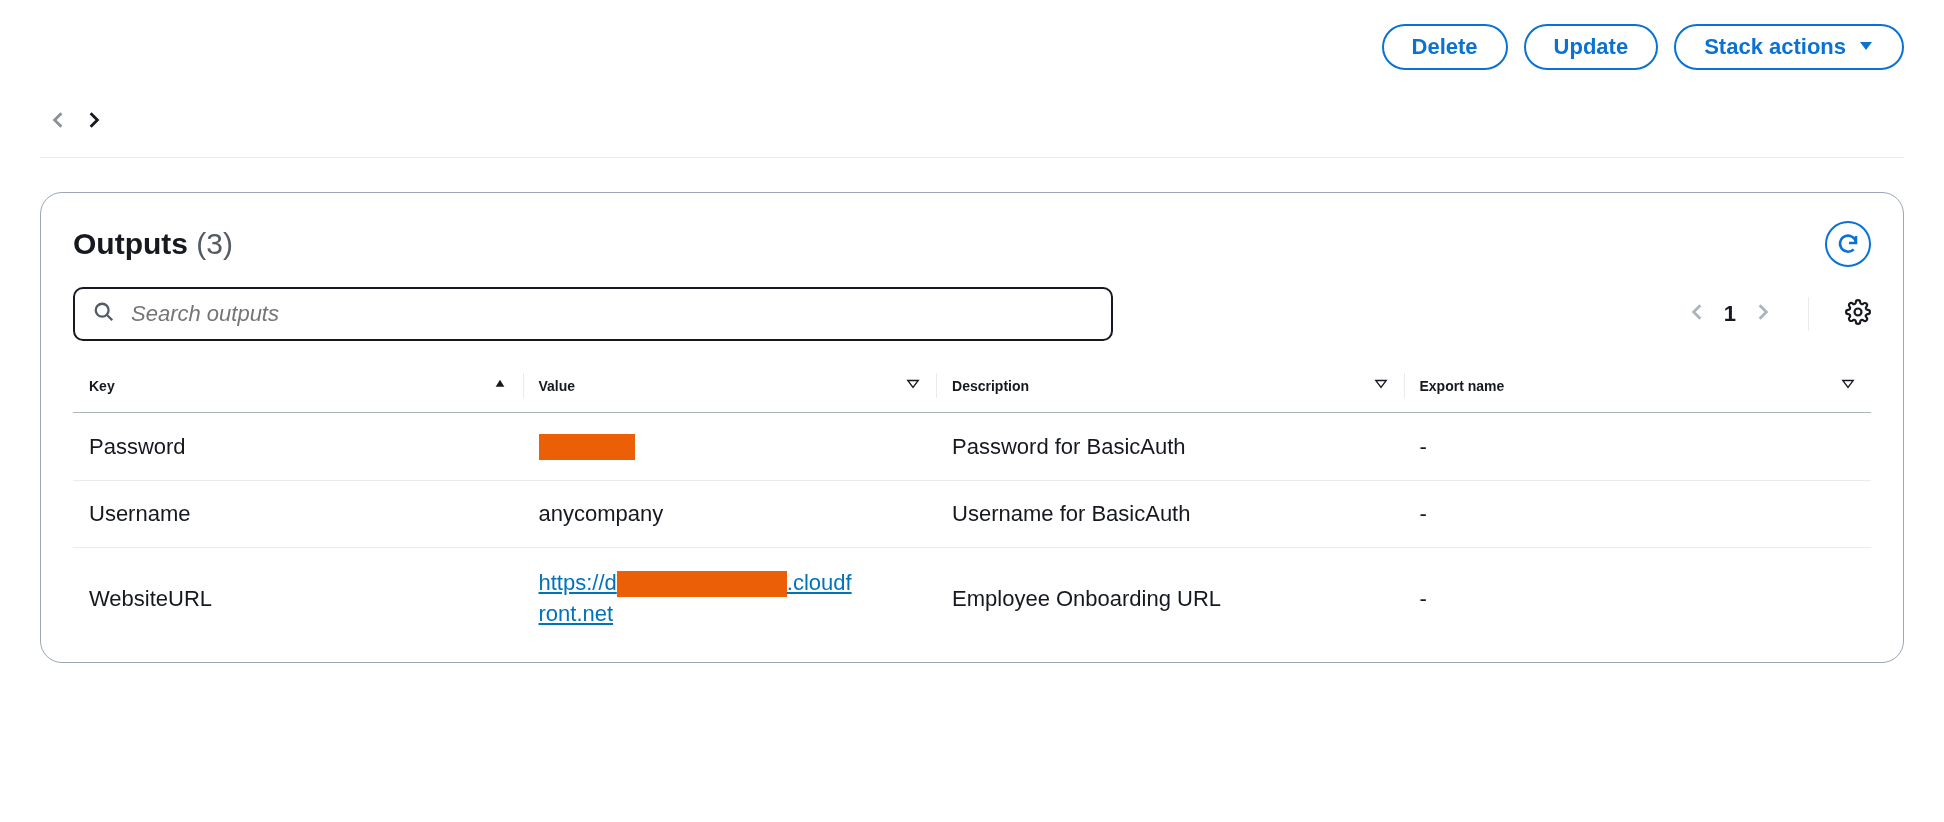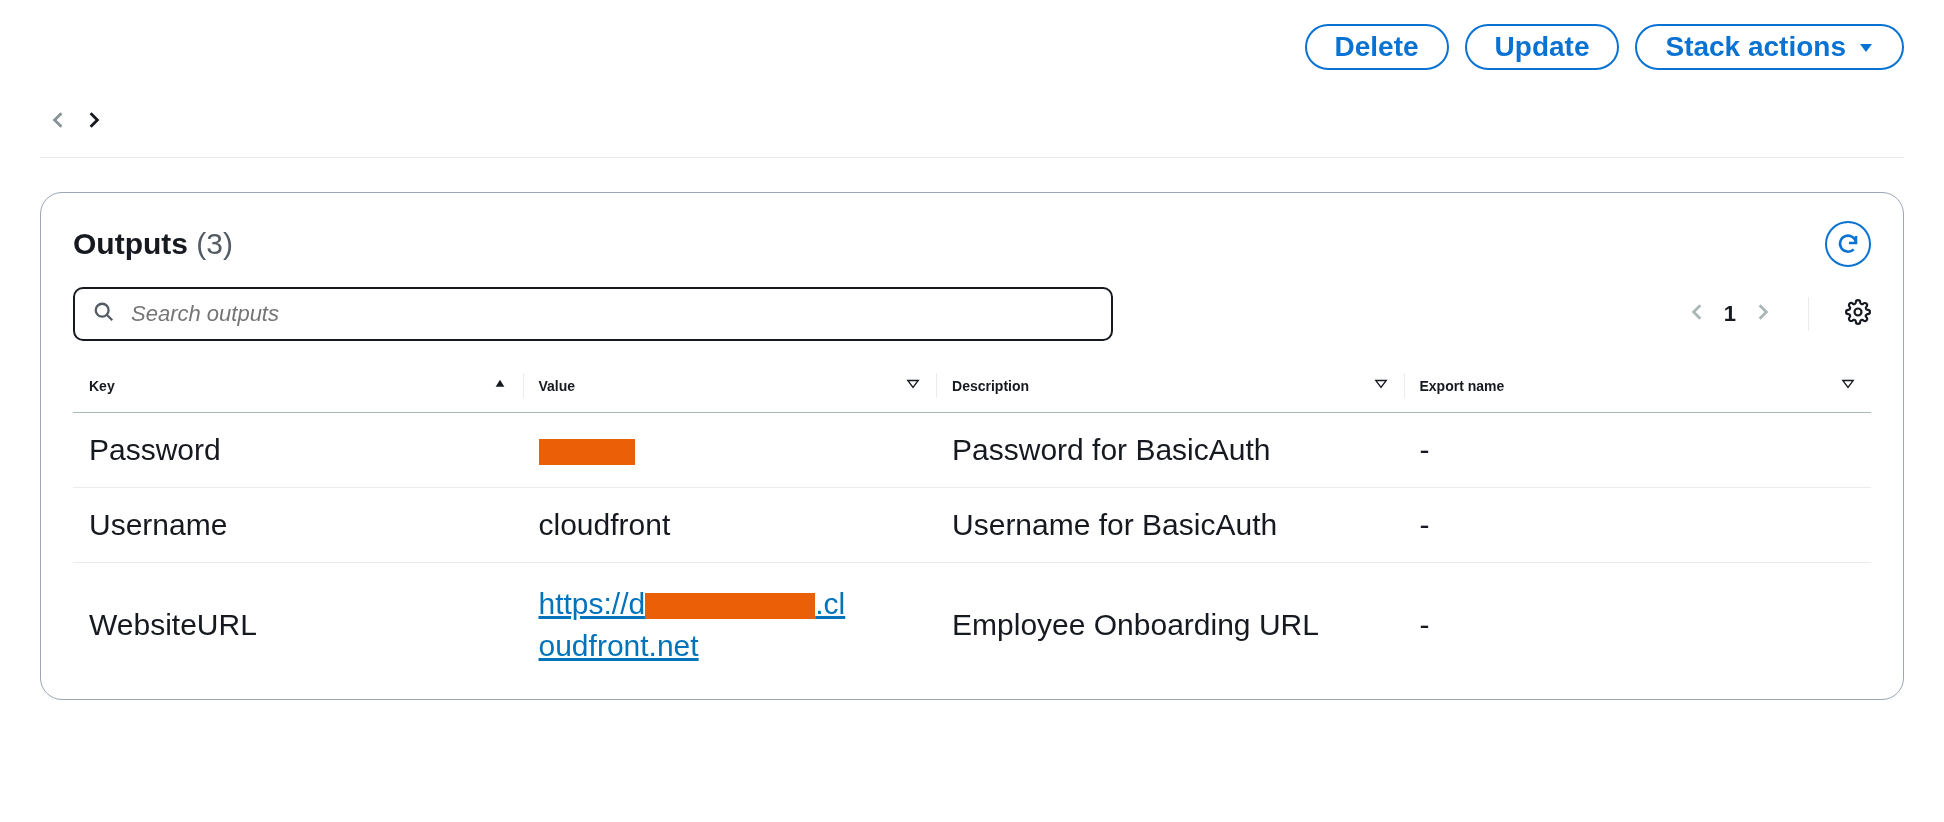--- a/index.html
+++ b/index.html
@@ -29,21 +29,21 @@
   .btn{
     display:inline-flex;
     align-items:center;
     gap:12px;
     height:46px;
     padding:0 28px;
     background:#fff;
     border:2px solid var(--aws-blue);
     border-radius:24px;
     color:var(--aws-blue);
-    font-size:28px;
+    font-size:22px;
     font-weight:700;
     cursor:pointer;
   }
   .btn svg{width:16px;height:16px;}
   
   .tabs-row{
     position:relative;
     display:flex;
     align-items:center;
     border-bottom:1px solid var(--divider);
@@ -135,21 +135,21 @@
     text-align:left;font-size:14px;font-weight:700;
     padding:18px 16px;border-bottom:1px solid #aab7b8;
     position:relative;
   }
   .tbl thead th .col-head{display:flex;align-items:center;justify-content:space-between;gap:12px;}
   .tbl thead th + th .col-head::before{
     content:"";position:absolute;left:0;top:14px;bottom:14px;width:1px;background:var(--divider);
   }
   .sort-icon svg,.filter-icon svg{width:14px;height:14px;}
   .tbl tbody td{
-    font-size:30px;padding:20px 16px;border-bottom:1px solid var(--divider);
+    font-size:22px;padding:20px 16px;border-bottom:1px solid var(--divider);
     vertical-align:middle;
   }
   .tbl tbody tr:last-child td{border-bottom:none;padding-bottom:32px;}
   .redact{
     display:inline-block;background:#eb5f07;height:26px;vertical-align:middle;
   }
   .link{color:#0073bb;text-decoration:underline;word-break:break-all;}
   .url-cell{max-width:320px;line-height:1.4;}
 </style>
 </head>
@@ -281,21 +281,21 @@
       </thead>
       <tbody id="tbody">
           <tr>
             <td>Password</td>
             <td><span class="redact" style="width: 96px;"></span></td>
             <td>Password for BasicAuth</td>
             <td>-</td>
           </tr>
           <tr>
             <td>Username</td>
-            <td>cloudfront</td>
+            <td>anycompany</td>
             <td>Username for BasicAuth</td>
             <td>-</td>
           </tr>
           <tr>
             <td>WebsiteURL</td>
             <td>
               <div class="url-cell"><a class="link" href="#"><span>https://d</span><span class="redact" style="width: 170px;"></span><span>.cloudfront.net</span></a></div>
             </td>
             <td>Employee Onboarding URL</td>
             <td>-</td>

